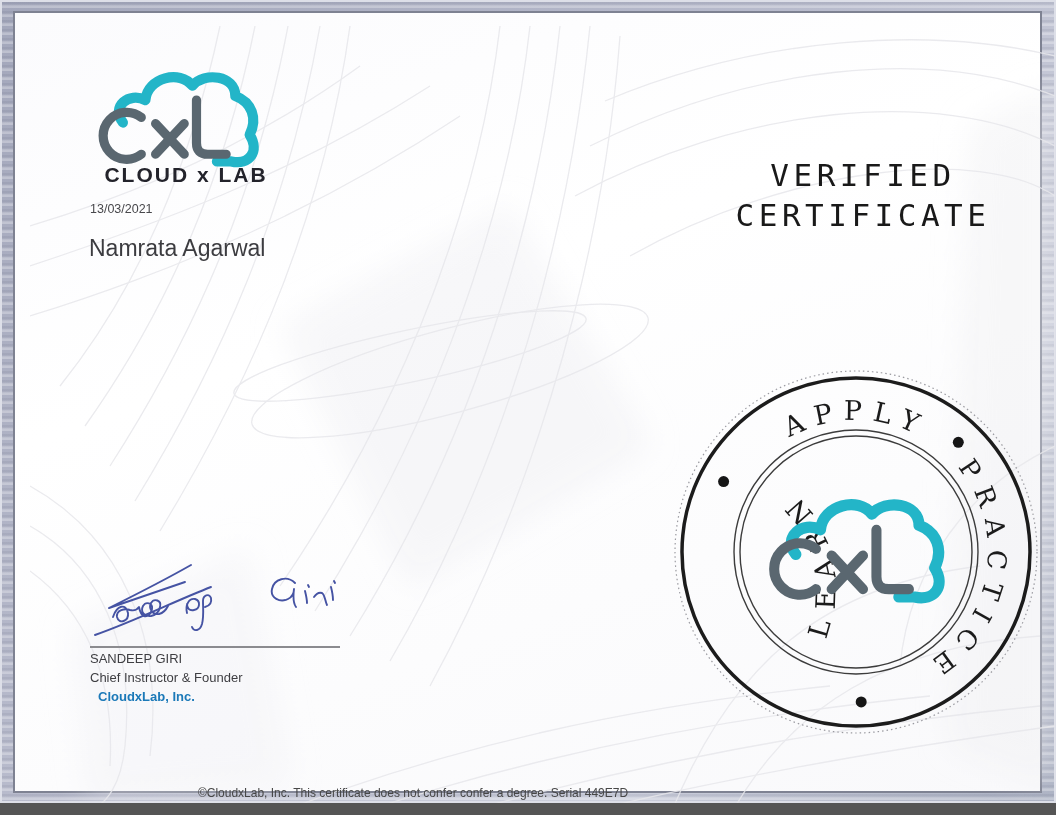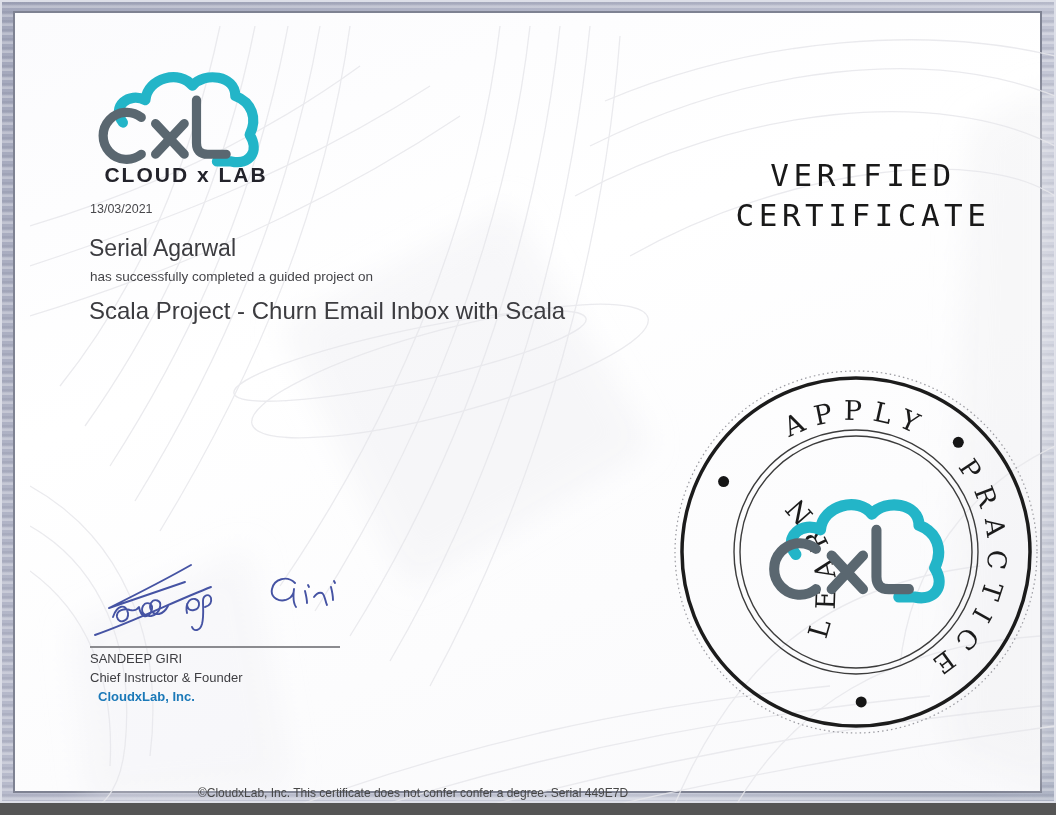--- a/index.html
+++ b/index.html
@@ -108,23 +108,21 @@
         <path d="M 1025 420 C 940 460 880 540 870 640"></path>
       </g>
     </svg>
 
     <svg class="logo-svg" viewBox="0 0 180 120">
       <use href="#cxl-logo"></use>
     </svg>
     <div class="brand">CLOUD x LAB</div>
 
     <div class="date">13/03/2021</div>
-    <div class="recipient">Serial Agarwal</div>
-    <div class="subtitle">has successfully completed a guided project on</div>
-    <div class="course">Scala Project - Churn Email Inbox with Scala</div>
+    <div class="recipient">Namrata Agarwal</div>
 
     <div class="verified">
       <div>VERIFIED</div>
       <div>CERTIFICATE</div>
     </div>
 
     <svg class="seal-svg" viewBox="0 0 370 370">
       <circle cx="185" cy="185" r="181" fill="none" stroke="#9a9aa0" stroke-width="1.2" stroke-dasharray="1.5 3"></circle>
       <circle cx="185" cy="185" r="174" fill="none" stroke="#1c1c1c" stroke-width="3.5"></circle>
       <circle cx="185" cy="185" r="122" fill="none" stroke="#3c3c3c" stroke-width="1.4"></circle>

